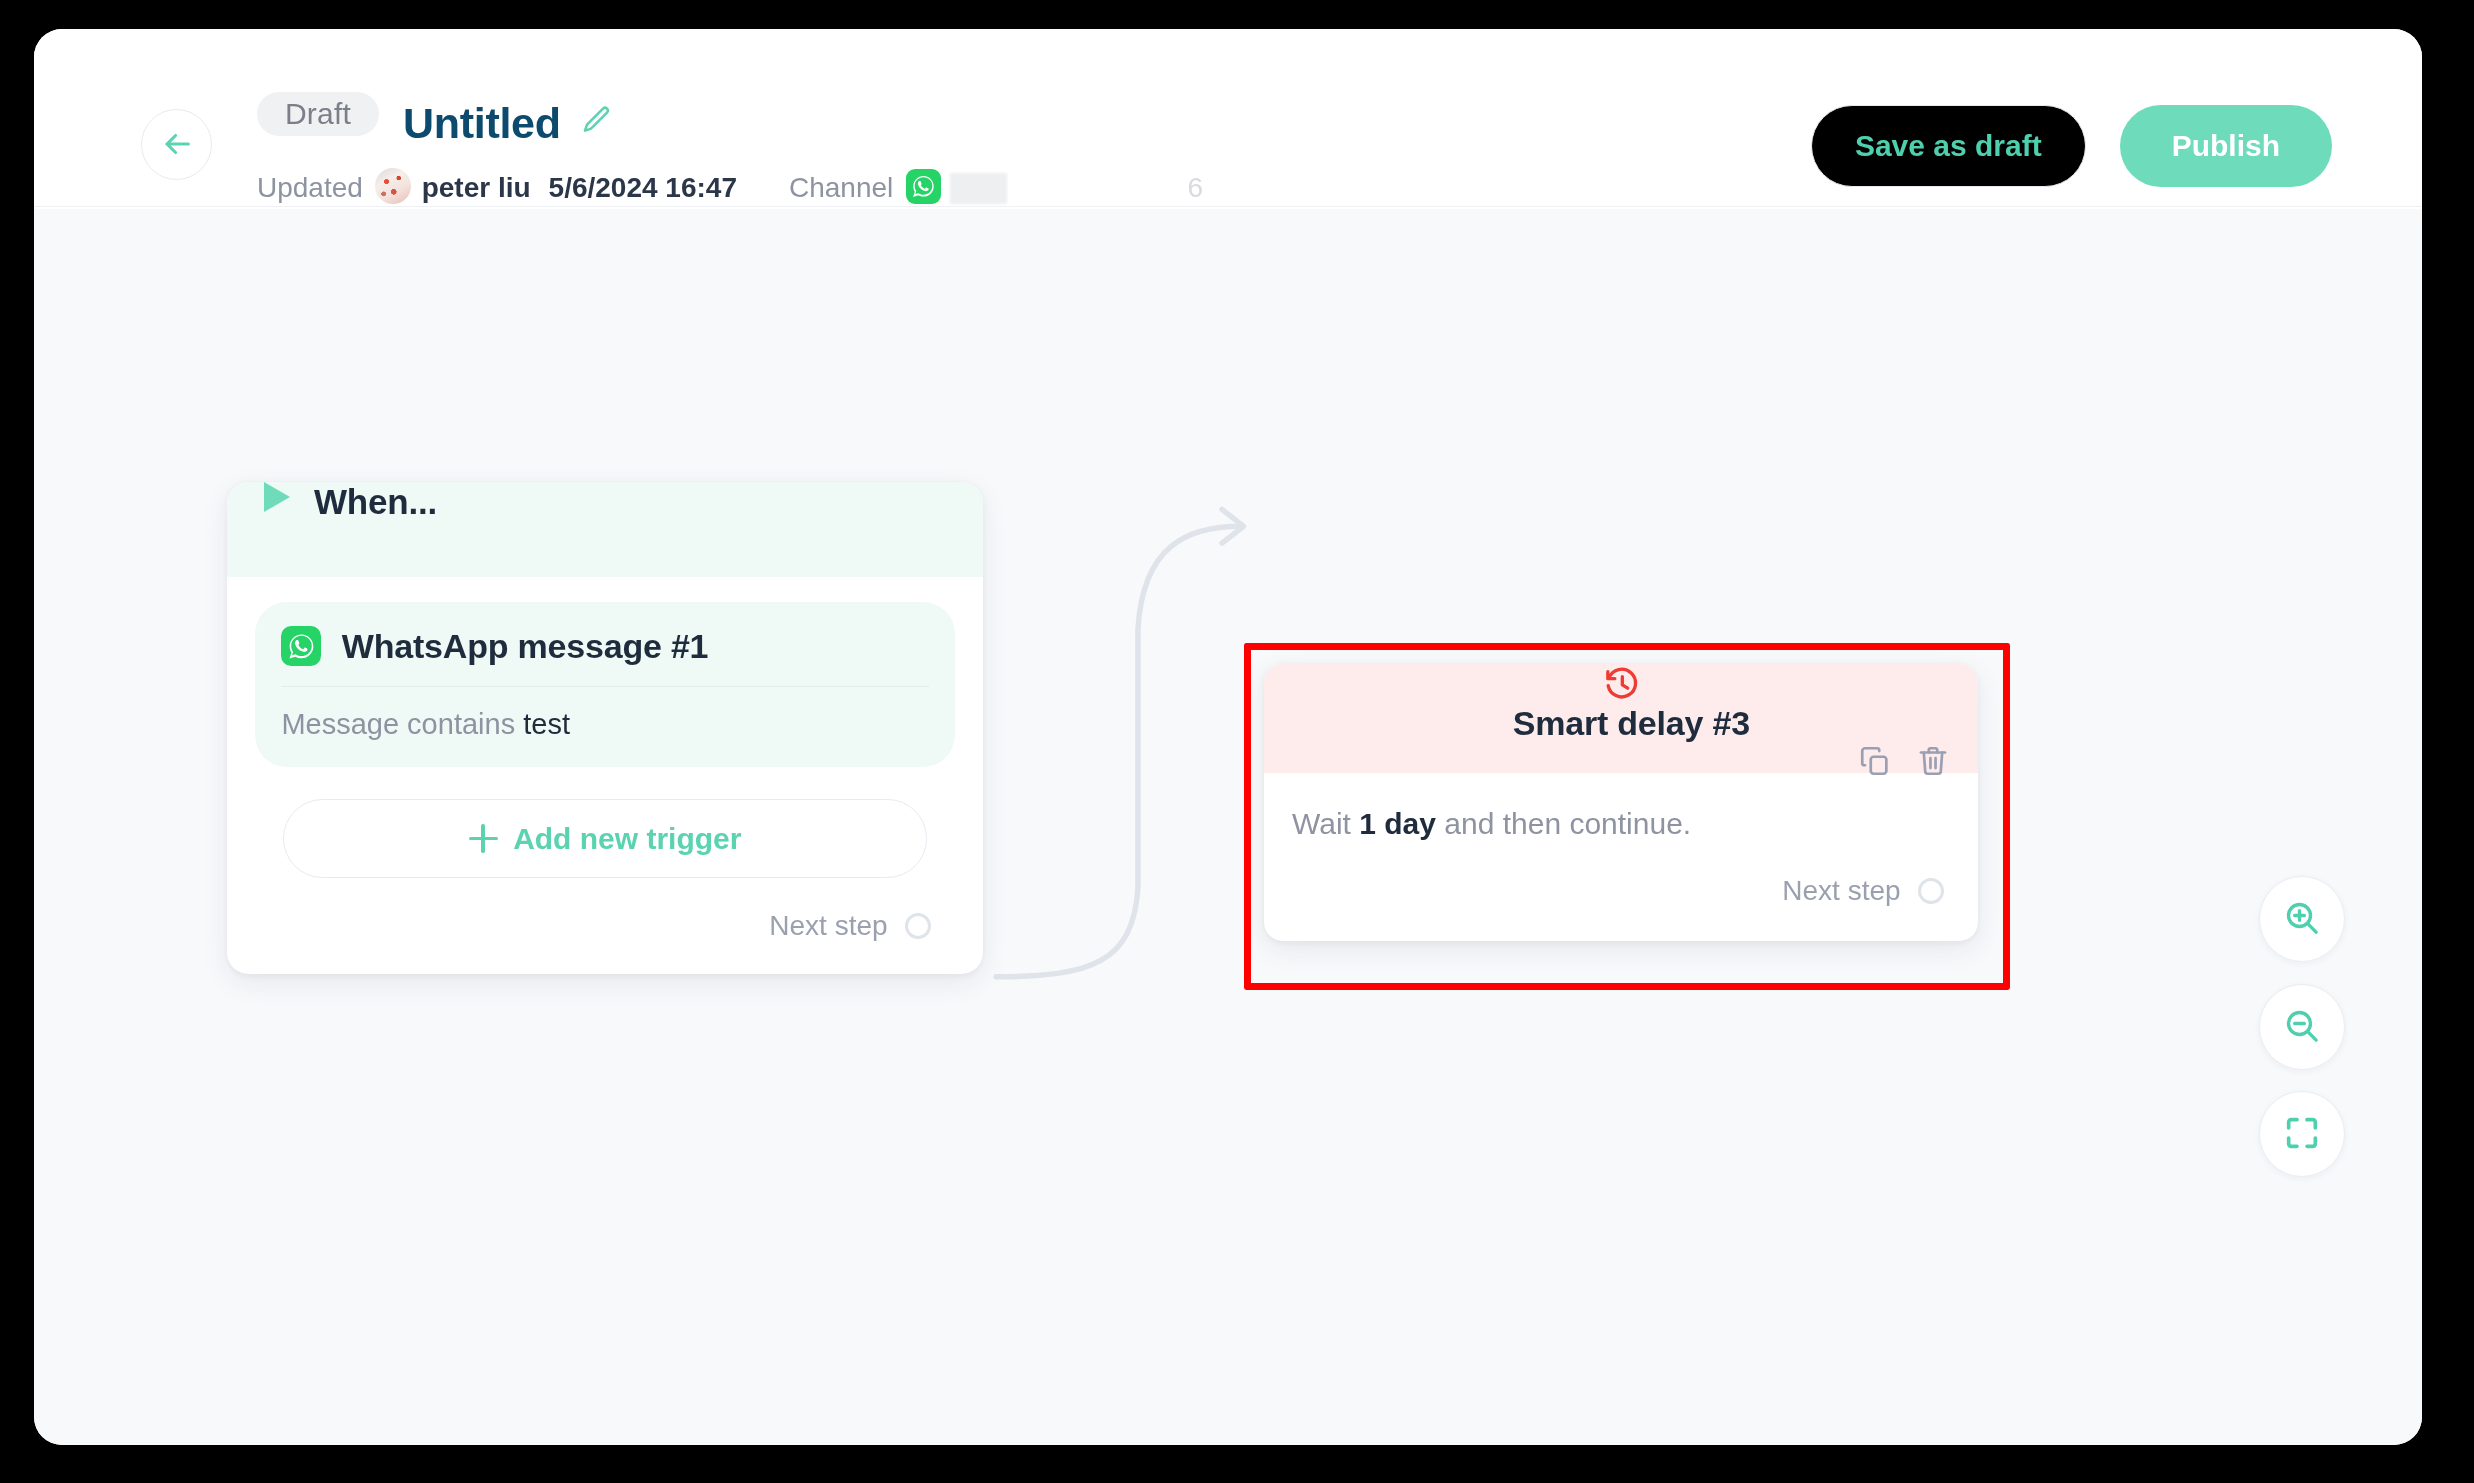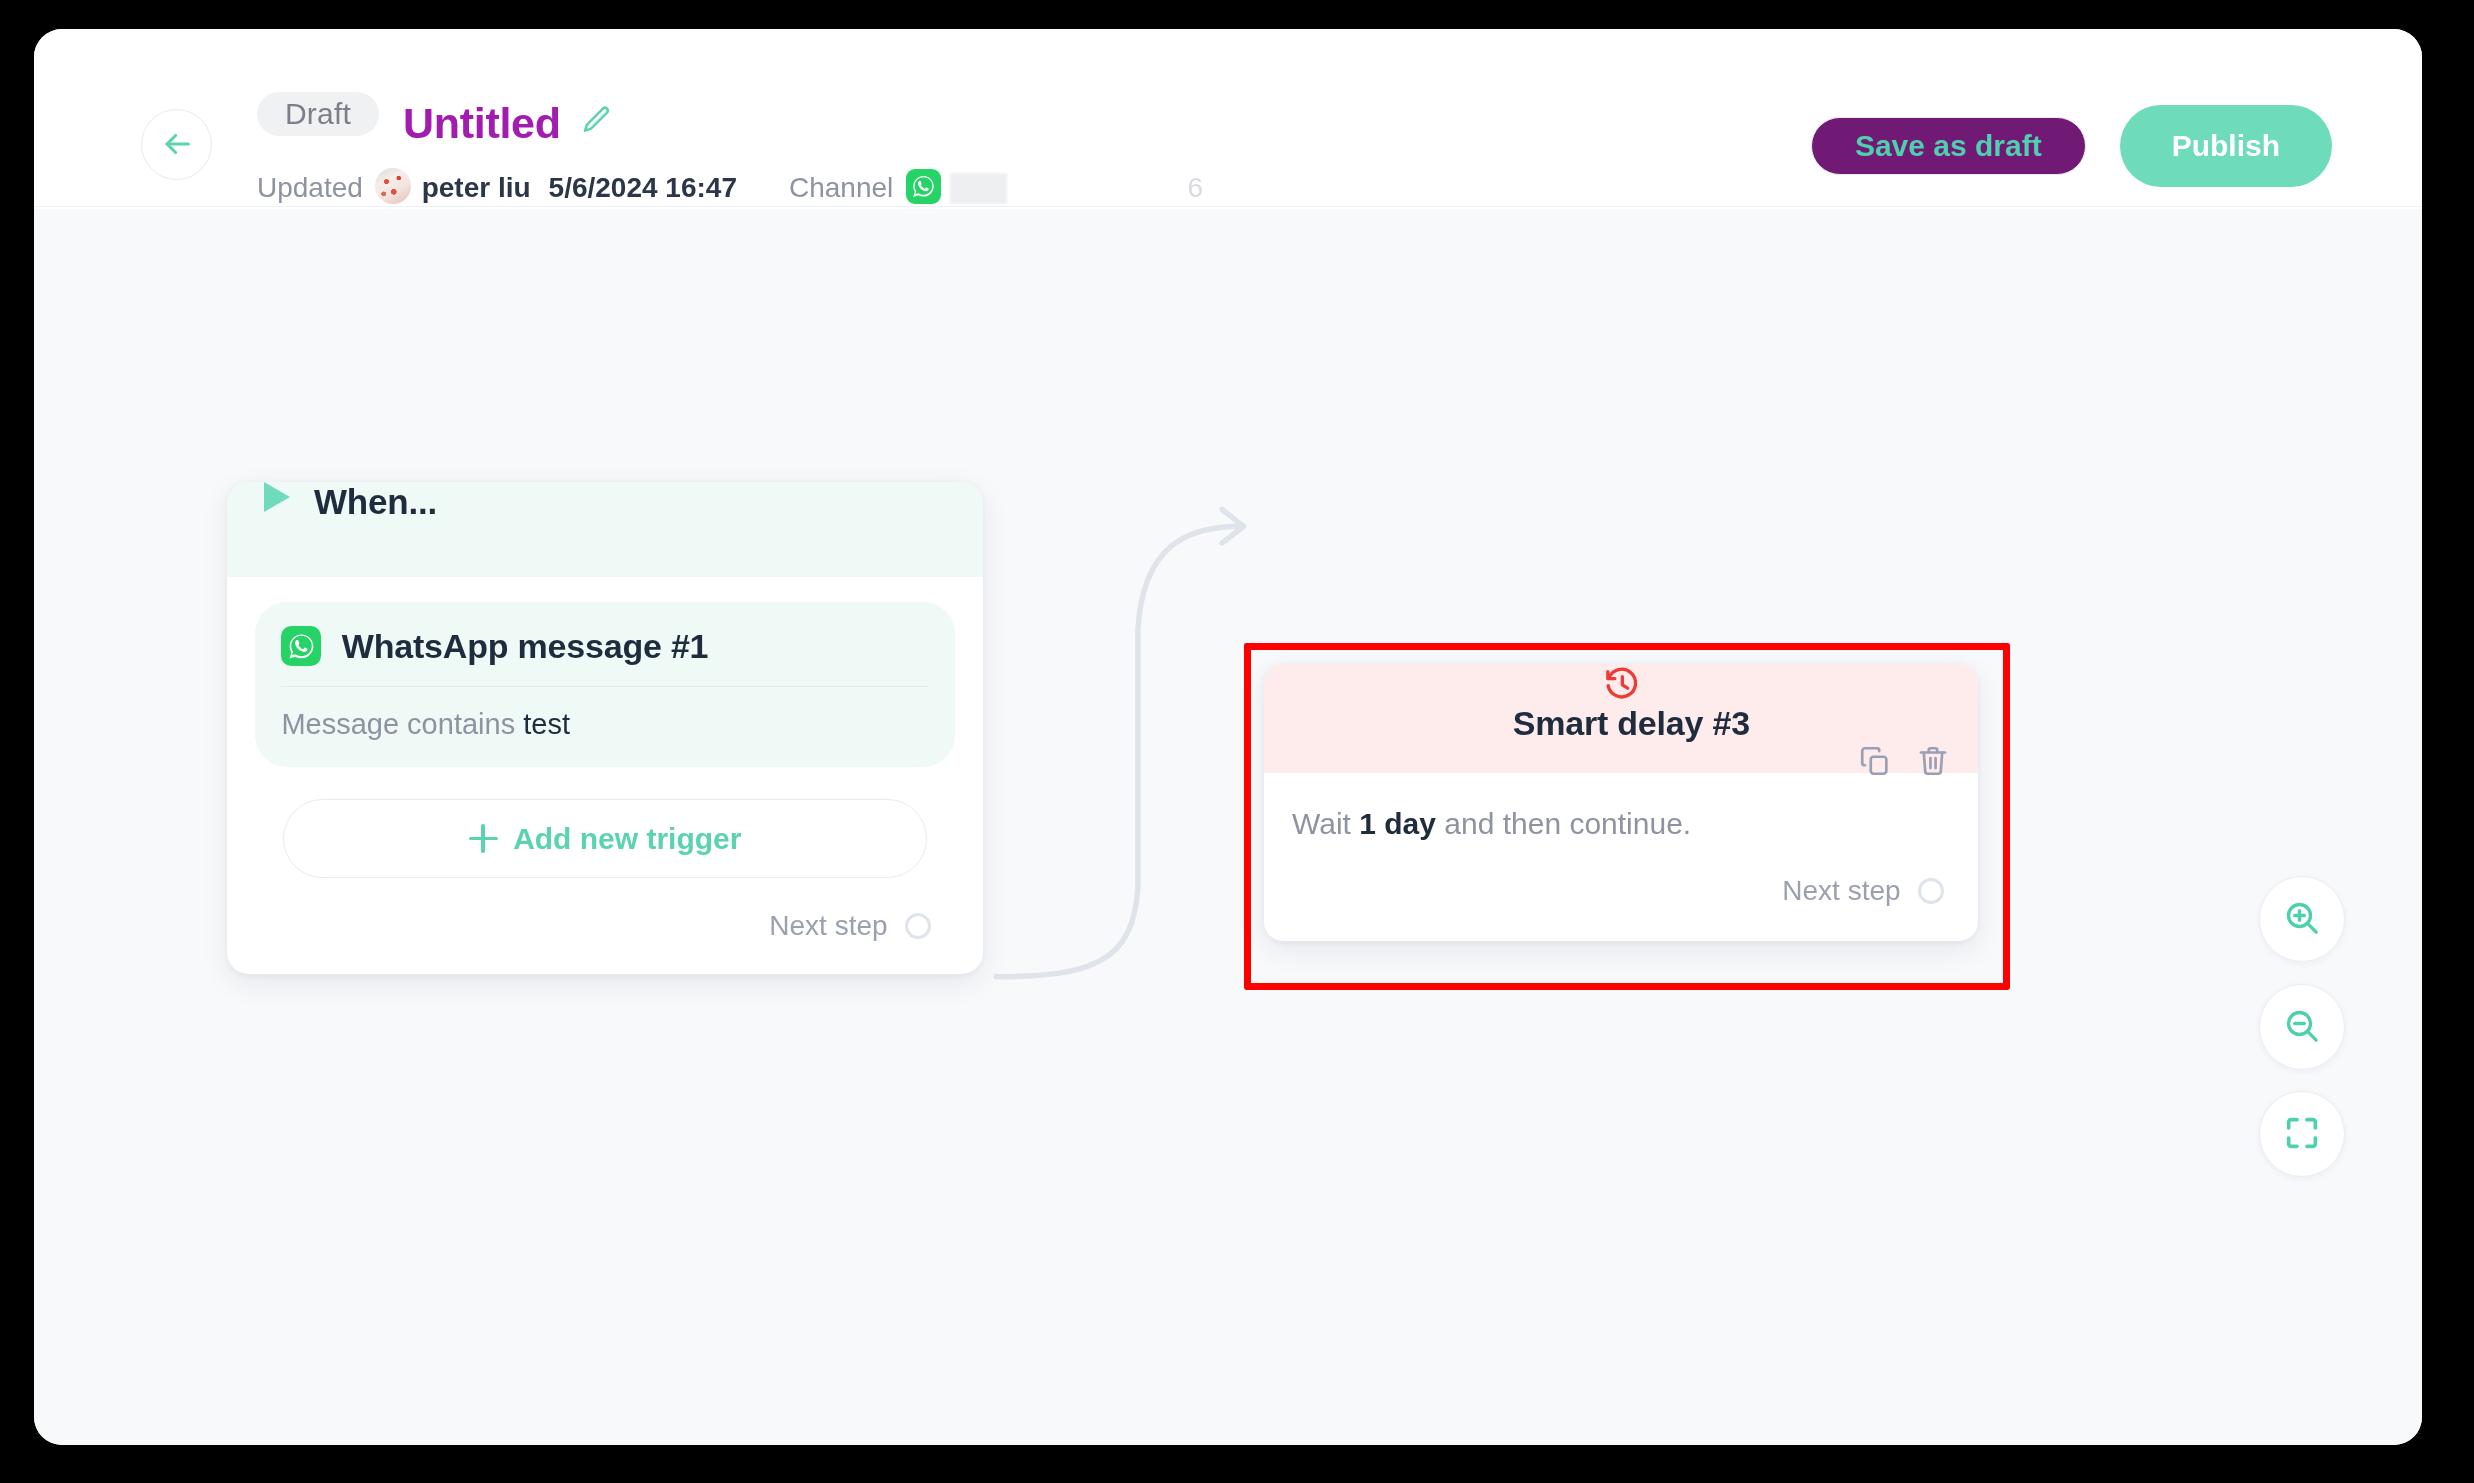--- a/index.html
+++ b/index.html
@@ -64,21 +64,21 @@
     letter-spacing: 0.2px;
   }
 
   #flow-title {
     position: absolute;
     left: 369px; top: 65px;
     height: 58px;
     display: flex; align-items: center;
     font-size: 43px;
     font-weight: 700;
-    color: #a21caf;
+    color: #0c4a6e;
     letter-spacing: -0.3px;
   }
 
   #edit-title-btn {
     position: absolute;
     left: 544px; top: 73px;
     width: 37px; height: 37px;
     display: flex; align-items: center; justify-content: center;
     cursor: pointer;
   }
@@ -133,25 +133,25 @@
     color: #b9bdc6;
     opacity: 0.55;
   }
 
   #header-actions {
     position: absolute;
     right: 90px; top: 76px;
     display: flex; align-items: center; gap: 34px;
   }
   #save-draft-btn {
-    height: 58px;
+    height: 82px;
     padding: 0 43px;
     border-radius: 41px;
     border: 1.8px solid #e7eaf0;
-    background: #701a75;
+    background: #000000;
     color: #4ECFAE;
     font-size: 30px;
     font-weight: 600;
     display: flex; align-items: center; justify-content: center;
     cursor: pointer;
     white-space: nowrap;
   }
   #publish-btn {
     height: 82px;
     padding: 0 52px;

